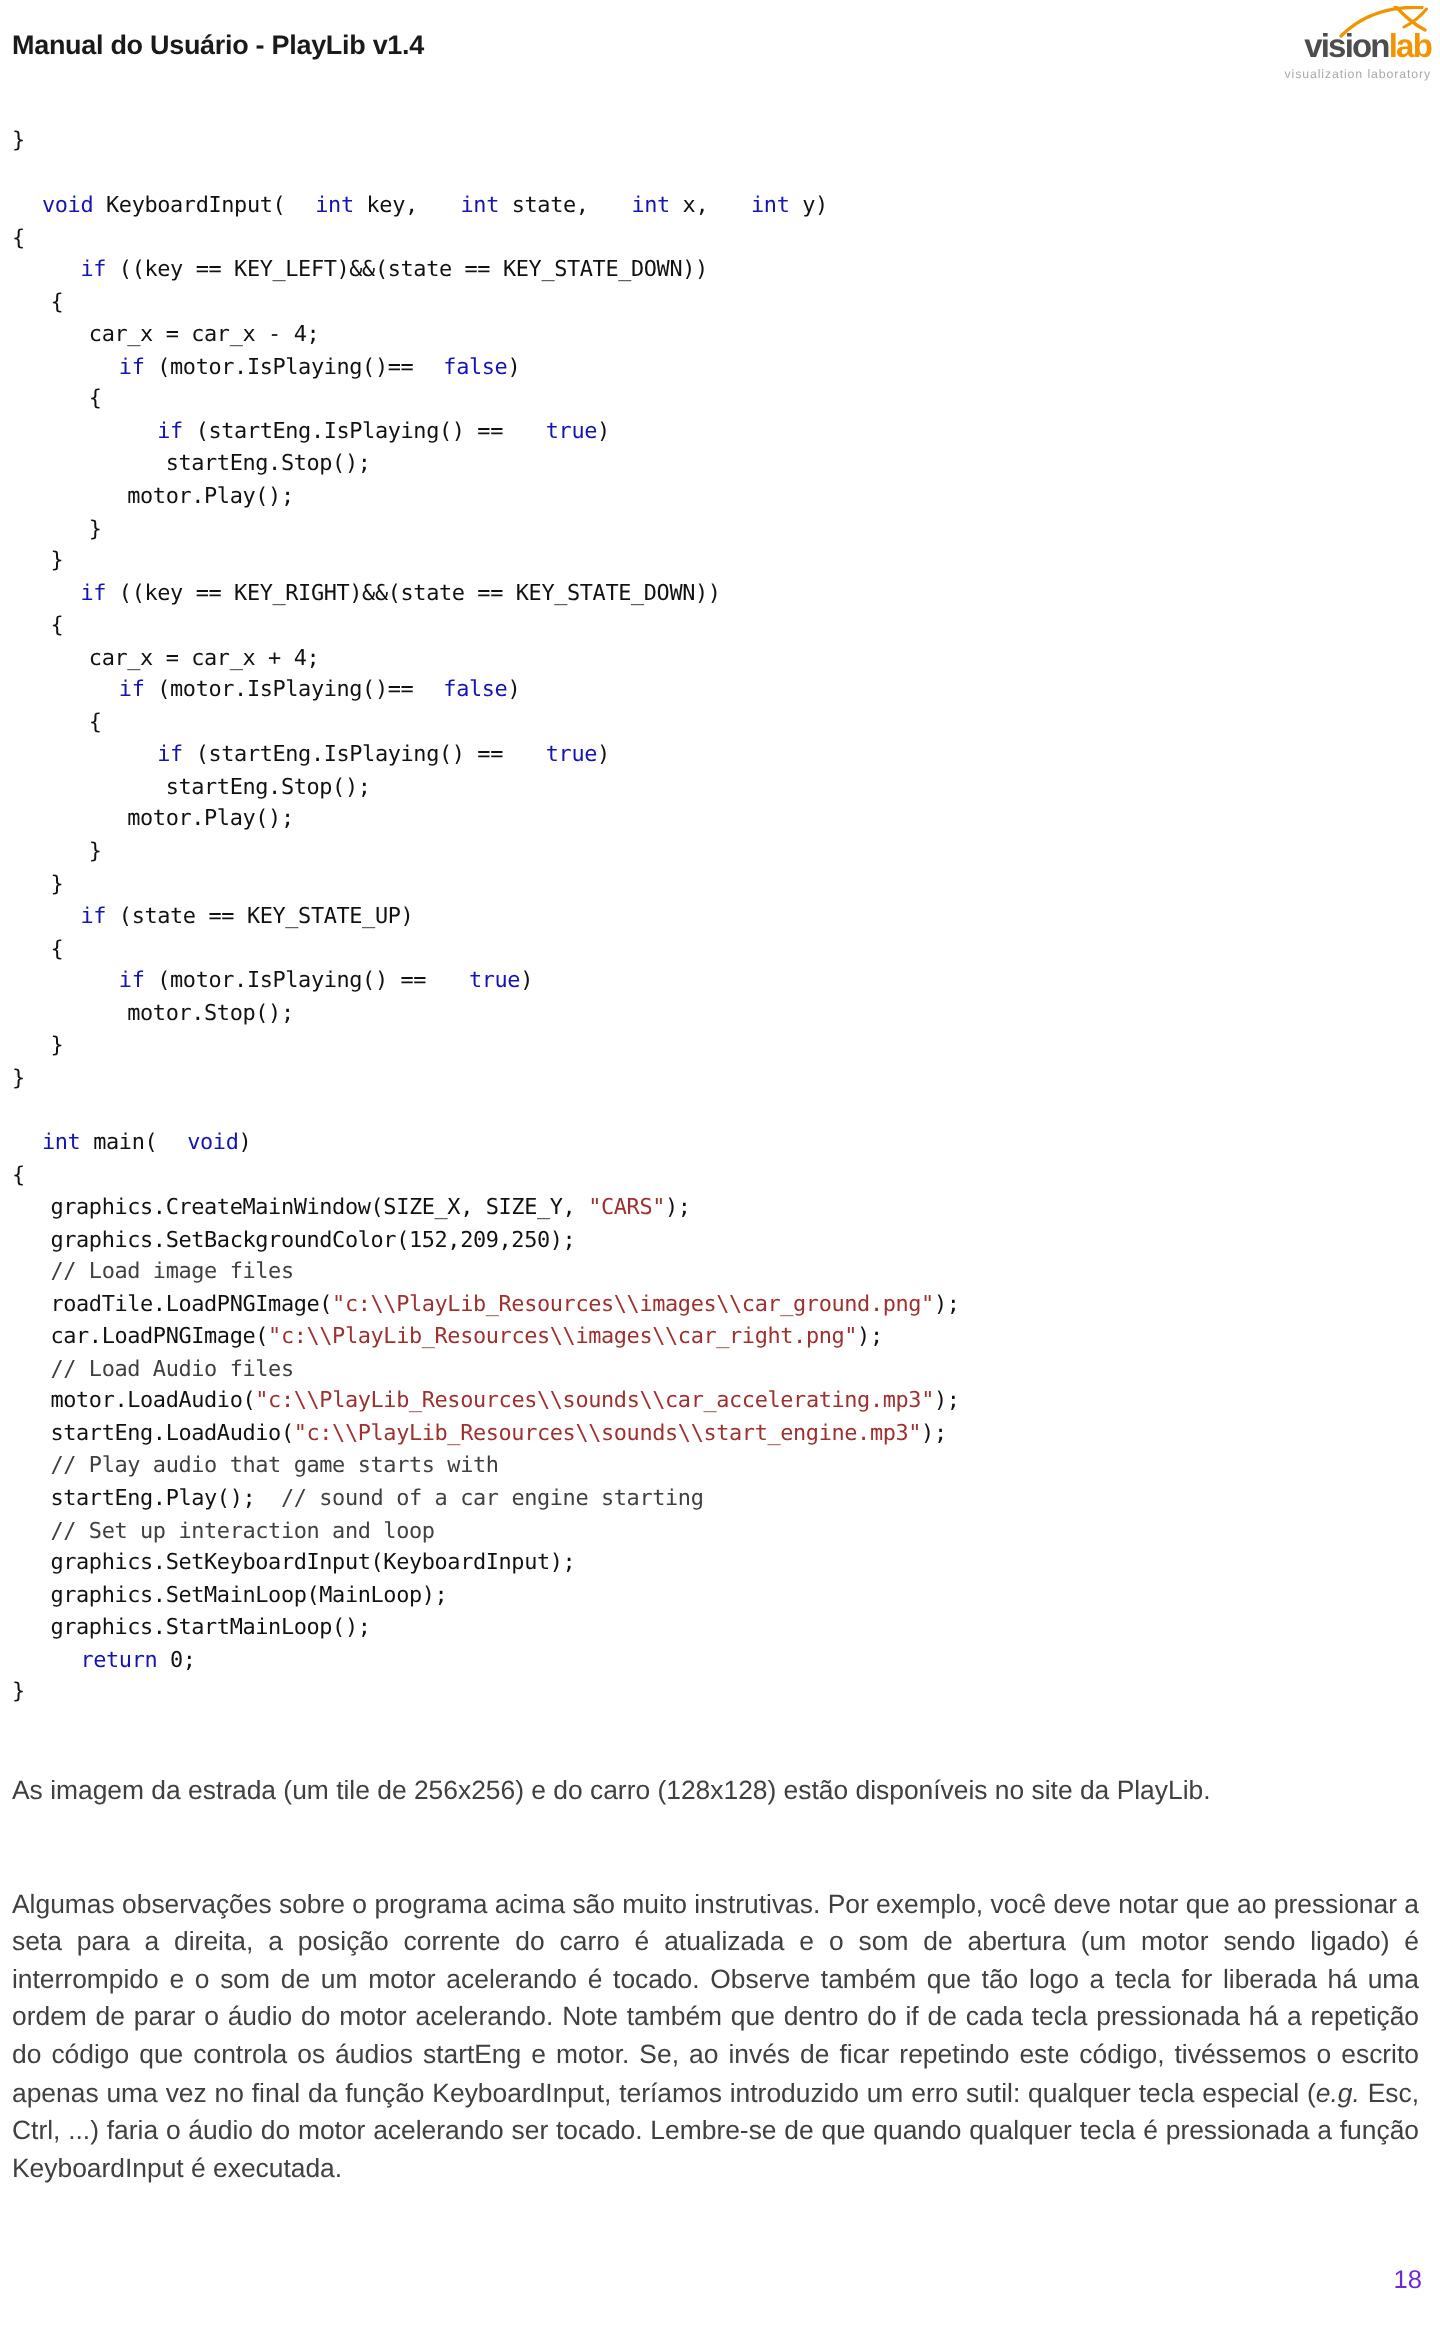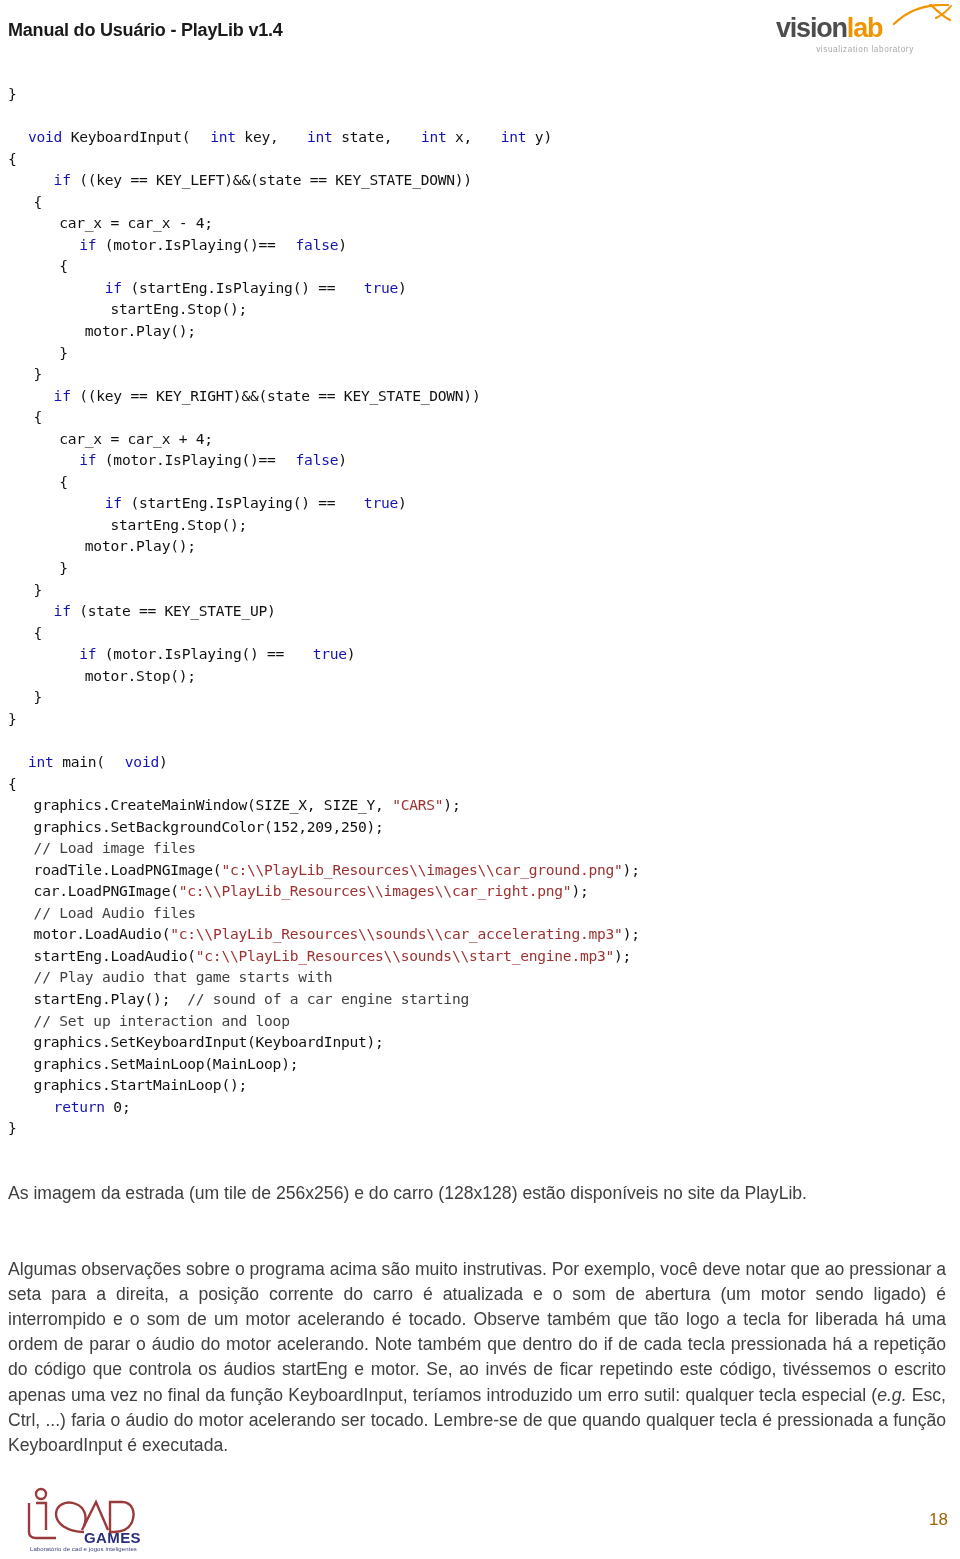--- a/index.html
+++ b/index.html
@@ -41,35 +41,35 @@
     right: 6px;
     top: 4px;
     width: 178px;
     height: 52px;
   }
   .vl-wordmark {
     position: absolute;
     left: 0;
     bottom: 14px;
     width: 178px;
-    text-align: left;
-    font-size: 27px;
+    text-align: right;
+    font-size: 22px;
     font-weight: 700;
     letter-spacing: -1.2px;
     line-height: 1;
     white-space: nowrap;
   }
   .vl-vision { color: #4d4d4d; }
   .vl-lab { color: #f29400; }
   .vl-tag {
     position: absolute;
     left: 0;
     bottom: 2px;
     width: 178px;
-    text-align: center;
+    text-align: right;
     font-size: 8.2px;
     letter-spacing: 0.6px;
     color: #a9a9a9;
     white-space: nowrap;
   }
   .vl-swoosh {
     position: absolute;
     right: 2px;
     top: 0px;
     width: 60px;
@@ -141,21 +141,21 @@
     font-size: 6px;
     color: #3a3f80;
     letter-spacing: 0.1px;
     white-space: nowrap;
   }
   .page-number {
     position: absolute;
     right: 12px;
     top: 24px;
     font-size: 17px;
-    color: #a16207;
+    color: #6d28d9;
   }
 </style>
 </head>
 <body>
 
 <div class="page-header">
   <div class="header-title">Manual do Usuário - PlayLib v1.4</div>
 
   <div class="visionlab-logo">
     <svg class="vl-swoosh" viewBox="0 0 60 22">
@@ -168,26 +168,14 @@
   </div>
 </div>
 
 <div class="code-block" id="code-listing"><div class="code-line"><span class="plain">}</span></div><div class="code-line"><span class="plain"></span>&nbsp;</div><div class="code-line"><span class="kw">void</span><span class="plain"> KeyboardInput(</span><span class="kw">int</span><span class="plain"> key, </span><span class="kw">int</span><span class="plain"> state, </span><span class="kw">int</span><span class="plain"> x, </span><span class="kw">int</span><span class="plain"> y)</span></div><div class="code-line"><span class="plain">{</span></div><div class="code-line"><span>   </span><span class="kw">if</span><span class="plain"> ((key == KEY_LEFT)&amp;&amp;(state == KEY_STATE_DOWN))</span></div><div class="code-line"><span>   </span><span class="plain">{</span></div><div class="code-line"><span>      </span><span class="plain">car_x = car_x - 4;</span></div><div class="code-line"><span>      </span><span class="kw">if</span><span class="plain"> (motor.IsPlaying()==</span><span class="kw">false</span><span class="plain">)</span></div><div class="code-line"><span>      </span><span class="plain">{</span></div><div class="code-line"><span>         </span><span class="kw">if</span><span class="plain"> (startEng.IsPlaying() == </span><span class="kw">true</span><span class="plain">)</span></div><div class="code-line"><span>            </span><span class="plain">startEng.Stop();</span></div><div class="code-line"><span>         </span><span class="plain">motor.Play();</span></div><div class="code-line"><span>      </span><span class="plain">}</span></div><div class="code-line"><span>   </span><span class="plain">}</span></div><div class="code-line"><span>   </span><span class="kw">if</span><span class="plain"> ((key == KEY_RIGHT)&amp;&amp;(state == KEY_STATE_DOWN))</span></div><div class="code-line"><span>   </span><span class="plain">{</span></div><div class="code-line"><span>      </span><span class="plain">car_x = car_x + 4;</span></div><div class="code-line"><span>      </span><span class="kw">if</span><span class="plain"> (motor.IsPlaying()==</span><span class="kw">false</span><span class="plain">)</span></div><div class="code-line"><span>      </span><span class="plain">{</span></div><div class="code-line"><span>         </span><span class="kw">if</span><span class="plain"> (startEng.IsPlaying() == </span><span class="kw">true</span><span class="plain">)</span></div><div class="code-line"><span>            </span><span class="plain">startEng.Stop();</span></div><div class="code-line"><span>         </span><span class="plain">motor.Play();</span></div><div class="code-line"><span>      </span><span class="plain">}</span></div><div class="code-line"><span>   </span><span class="plain">}</span></div><div class="code-line"><span>   </span><span class="kw">if</span><span class="plain"> (state == KEY_STATE_UP)</span></div><div class="code-line"><span>   </span><span class="plain">{</span></div><div class="code-line"><span>      </span><span class="kw">if</span><span class="plain"> (motor.IsPlaying() == </span><span class="kw">true</span><span class="plain">)</span></div><div class="code-line"><span>         </span><span class="plain">motor.Stop();</span></div><div class="code-line"><span>   </span><span class="plain">}</span></div><div class="code-line"><span class="plain">}</span></div><div class="code-line"><span class="plain"></span>&nbsp;</div><div class="code-line"><span class="kw">int</span><span class="plain"> main(</span><span class="kw">void</span><span class="plain">)</span></div><div class="code-line"><span class="plain">{</span></div><div class="code-line"><span>   </span><span class="plain">graphics.CreateMainWindow(SIZE_X, SIZE_Y, </span><span class="str">"CARS"</span><span class="plain">);</span></div><div class="code-line"><span>   </span><span class="plain">graphics.SetBackgroundColor(152,209,250);</span></div><div class="code-line"><span>   </span><span class="cmt">// Load image files</span></div><div class="code-line"><span>   </span><span class="plain">roadTile.LoadPNGImage(</span><span class="str">"c:\\PlayLib_Resources\\images\\car_ground.png"</span><span class="plain">);</span></div><div class="code-line"><span>   </span><span class="plain">car.LoadPNGImage(</span><span class="str">"c:\\PlayLib_Resources\\images\\car_right.png"</span><span class="plain">);</span></div><div class="code-line"><span>   </span><span class="cmt">// Load Audio files</span></div><div class="code-line"><span>   </span><span class="plain">motor.LoadAudio(</span><span class="str">"c:\\PlayLib_Resources\\sounds\\car_accelerating.mp3"</span><span class="plain">);</span></div><div class="code-line"><span>   </span><span class="plain">startEng.LoadAudio(</span><span class="str">"c:\\PlayLib_Resources\\sounds\\start_engine.mp3"</span><span class="plain">);</span></div><div class="code-line"><span>   </span><span class="cmt">// Play audio that game starts with</span></div><div class="code-line"><span>   </span><span class="plain">startEng.Play();  </span><span class="cmt">// sound of a car engine starting</span></div><div class="code-line"><span>   </span><span class="cmt">// Set up interaction and loop</span></div><div class="code-line"><span>   </span><span class="plain">graphics.SetKeyboardInput(KeyboardInput);</span></div><div class="code-line"><span>   </span><span class="plain">graphics.SetMainLoop(MainLoop);</span></div><div class="code-line"><span>   </span><span class="plain">graphics.StartMainLoop();</span></div><div class="code-line"><span>   </span><span class="kw">return</span><span class="plain"> 0;</span></div><div class="code-line"><span class="plain">}</span></div></div>
 
 <p class="body-text para-images">As imagem da estrada (um tile de 256x256) e do carro (128x128) estão disponíveis no site da PlayLib.</p>
 
 <p class="body-text para-notes"><span>Algumas observações sobre o programa acima são muito instrutivas. Por exemplo, você deve notar que ao pressionar a seta para a direita, a posição corrente do carro é atualizada e o som de abertura (um motor sendo ligado) é interrompido e o som de um motor acelerando é tocado. Observe também que tão logo a tecla for liberada há uma ordem de parar o áudio do motor acelerando. Note também que dentro do if de cada tecla pressionada há a repetição do código que controla os áudios startEng e motor. Se, ao invés de ficar repetindo este código, tivéssemos o escrito apenas uma vez no final da função KeyboardInput, teríamos introduzido um erro sutil: qualquer tecla especial (</span><em class="eg">e.g.</em><span> Esc, Ctrl, ...) faria o áudio do motor acelerando ser tocado. Lembre-se de que quando qualquer tecla é pressionada a função KeyboardInput é executada.</span></p>
 
 <div class="page-footer">
-  <div class="icad-logo">
-    <svg width="118" height="58" viewBox="0 0 118 58">
-      <circle cx="19" cy="8" r="5" fill="none" stroke="#9b3a3a" stroke-width="2.4"></circle>
-      <path d="M7 17 L7 46 C7 50, 10 52, 14 52 L34 52" fill="none" stroke="#9b3a3a" stroke-width="2.4"></path>
-      <path d="M14 17 L24 17 L24 44" fill="none" stroke="#9b3a3a" stroke-width="2.4"></path>
-      <path d="M62 46 C46 46, 34 38, 34 28 C34 19, 44 14, 54 18 C62 21, 66 30, 62 40" fill="none" stroke="#9b3a3a" stroke-width="2.4"></path>
-      <path d="M60 44 L74 16 L86 44" fill="none" stroke="#9b3a3a" stroke-width="2.4"></path>
-      <path d="M88 16 L100 16 C110 16, 114 26, 110 36 C107 43, 100 46, 92 46 L88 46 Z" fill="none" stroke="#9b3a3a" stroke-width="2.4"></path>
-    </svg>
-    <div class="icad-games-word">GAMES</div>
-    <div class="icad-tagline">Laboratório de cad e jogos inteligentes</div>
-  </div>
   <div class="page-number">18</div>
 </div>
 
 </body></html>

